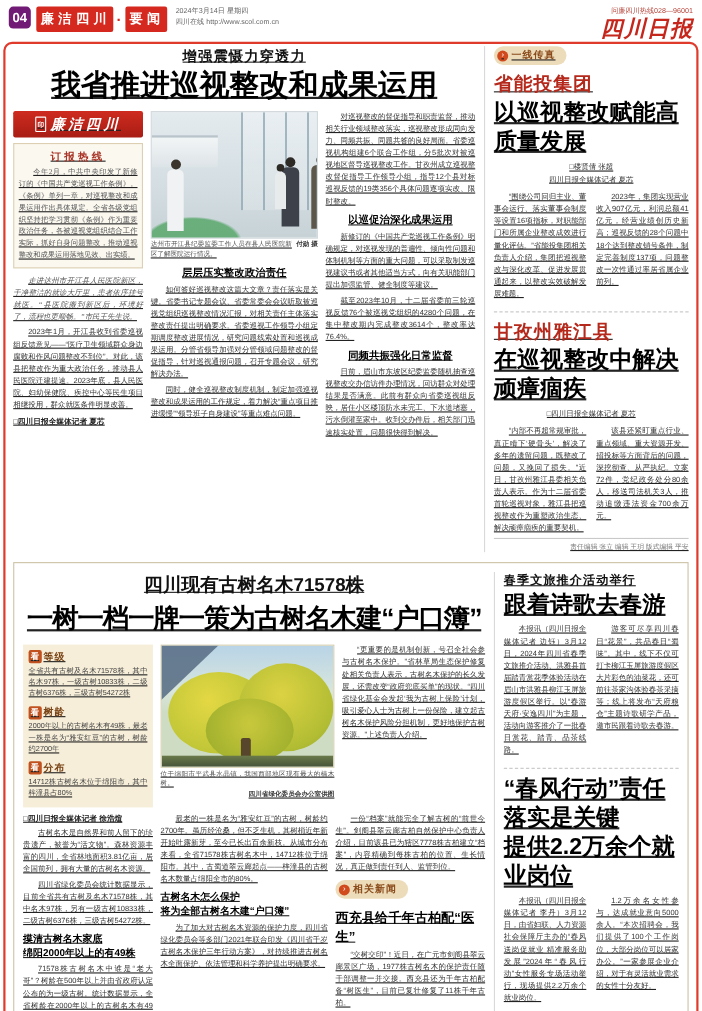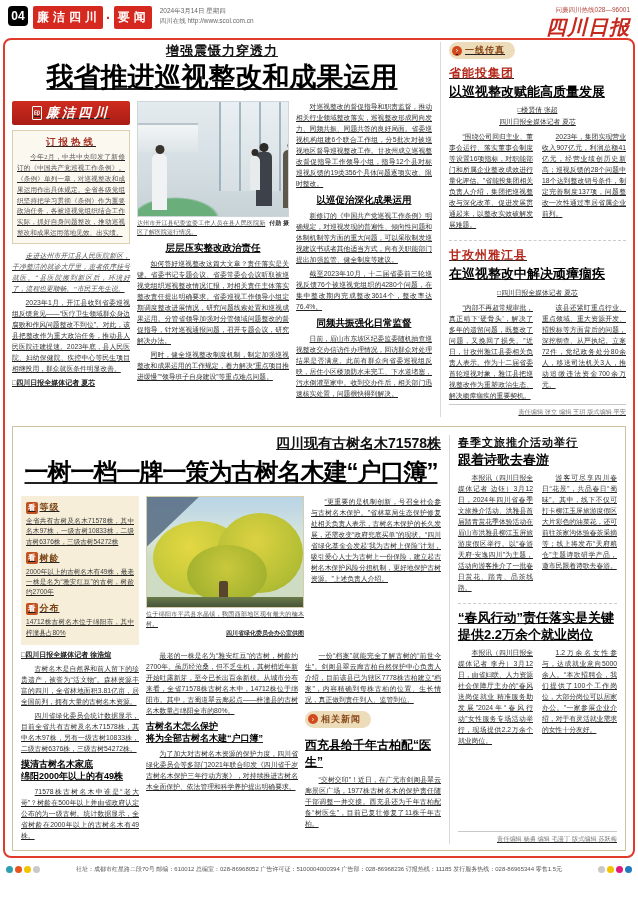--- a/index.html
+++ b/index.html
@@ -1,21 +1,21 @@
 <!DOCTYPE html>
 <html><head>
 <meta charset="utf-8">
 <style>
   * { margin:0; padding:0; box-sizing:border-box; }
   html,body { width:638px; background:#ffffff; }
   body { height:919px; overflow:hidden; font-family:"Liberation Sans","DejaVu Sans",sans-serif; color:#222; }
 
   
   .masthead { display:flex; align-items:flex-start; padding:6px 8px 2px; height:38px; }
-  .pgnum { background:#000000; color:#fff; font-weight:bold; font-size:12px; width:20px; height:20px;
+  .pgnum { background:#701a75; color:#fff; font-weight:bold; font-size:12px; width:20px; height:20px;
            border-radius:4px; display:flex; align-items:center; justify-content:center; }
   .blocks { display:flex; align-items:center; gap:3px; margin-left:5px; margin-top:0; }
   .block { background:#d5281e; color:#fff; font-weight:bold; font-size:12px; padding:3px 2px 3px 4px;
            letter-spacing:4px; border-radius:2px; }
   .mdot { color:#d5281e; font-weight:bold; font-size:14px; }
   .dateinfo { margin-left:8px; font-size:6.5px; color:#666; line-height:1.6; }
   .mast-right { margin-left:auto; text-align:right; }
   .hotline { font-size:6.5px; color:#b5443a; margin-bottom:2px; }
   .paper { font-family:"Liberation Serif","DejaVu Serif",serif; font-style:italic; font-weight:bold;
            color:#c5271d; font-size:20px; line-height:1; letter-spacing:1px; }
@@ -73,34 +73,34 @@
 
   .vdiv { border-left:1px solid #d9d9d9; margin:0 8px; }
 
   
   .rail { flex:1; display:flex; flex-direction:column; }
   .badge { display:inline-flex; align-items:center; gap:3px; background:#ecdcba; border-radius:10px;
            padding:2px 10px 2px 3px; margin-bottom:6px; align-self:flex-start; }
   .badge .bi { width:10px; height:10px; border-radius:50%; background:#d04a1e; color:#fff; font-size:7px;
                display:flex; align-items:center; justify-content:center; line-height:1; }
   .badge .bt { font-size:9px; font-weight:bold; color:#8a4a1a; letter-spacing:1px;text-align:center; }
-  .rkicker { color:#b5291c; font-size:12px; font-weight:bold; margin-bottom:2px; letter-spacing:1px; }
+  .rkicker { color:#b5291c; font-size:17px; font-weight:bold; margin-bottom:2px; letter-spacing:1px; }
   .rkicker2 { color:#111; font-size:11px; font-weight:bold; margin-bottom:2px; letter-spacing:1px; }
-  .rtitle { font-size:13px; font-weight:bold; line-height:1.25; margin-bottom:4px; color:#000; }
+  .rtitle { font-size:21px; font-weight:bold; line-height:1.25; margin-bottom:4px; color:#000; }
   .rbyline { text-align:center; font-size:6.8px; color:#333; line-height:1.7; margin-bottom:4px; }
   .twocol { display:flex; gap:9px; }
   .twocol > div { flex:1; }
   .asep { border-top:1px dashed #ccc; margin:7px 0 6px; }
   .credits { text-align:right; font-size:6.2px; color:#777; border-top:1px solid #c9c9c9;
              margin-top:auto; padding-top:3px; }
 
   
   .bottom-section { border:1px solid #cdc2a4; margin-top:9px; padding:8px 8px 6px; display:flex; }
   .bleft { width:420px; }
-  .kicker2 { text-align:right; font-size:14px; font-weight:bold; color:#111; }
+  .kicker2 { text-align:center; font-size:17px; font-weight:bold; color:#111; }
   .title2 { text-align:center; font-size:24px; font-weight:bold; margin-top:3px; color:#000; letter-spacing:-1px; }
   .brow1 { display:flex; gap:7px; margin-top:8px; }
   .facts { width:118px; background:#f6eed9; padding:5px 5px 2px; }
   .fact { margin-bottom:5px; }
   .flabel { display:flex; align-items:center; gap:2px; margin-bottom:2px; }
   .ftag { background:#c1511f; color:#fff; font-size:7.5px; font-weight:bold; padding:1px 2px; border-radius:2px; }
   .fname { font-size:9px; font-weight:bold; color:#7a4416; letter-spacing:1px; }
   .ftext { font-size:6.6px; line-height:1.55; color:#444; text-align:justify; }
   .photo2wrap { width:158px; }
   .photo2 { height:112px; position:relative; overflow:hidden; border:1px solid #d6cfae;

